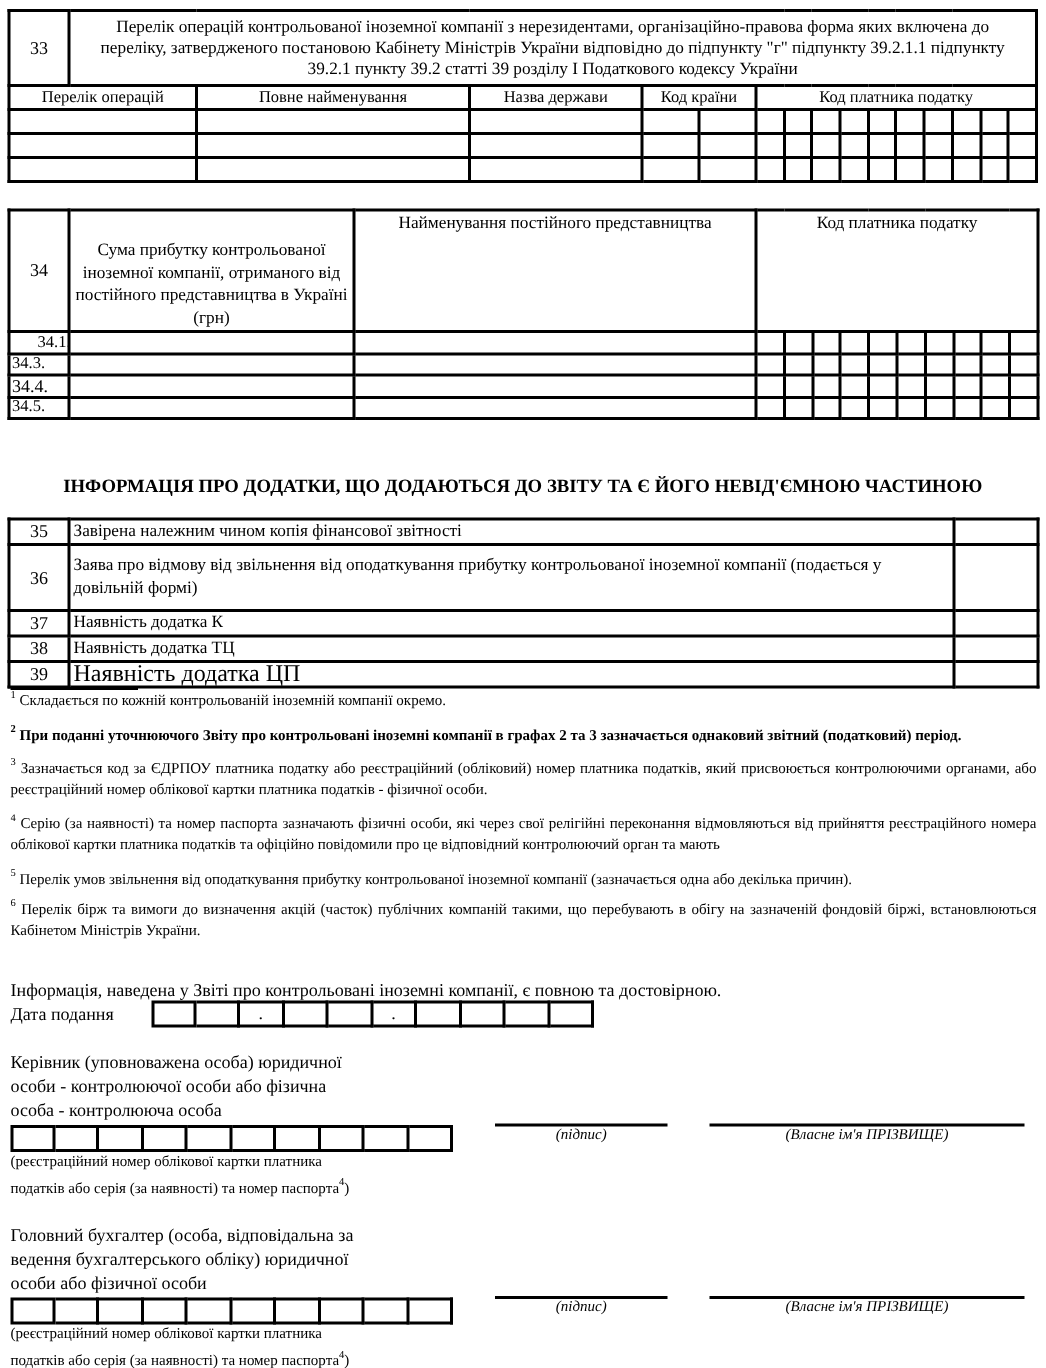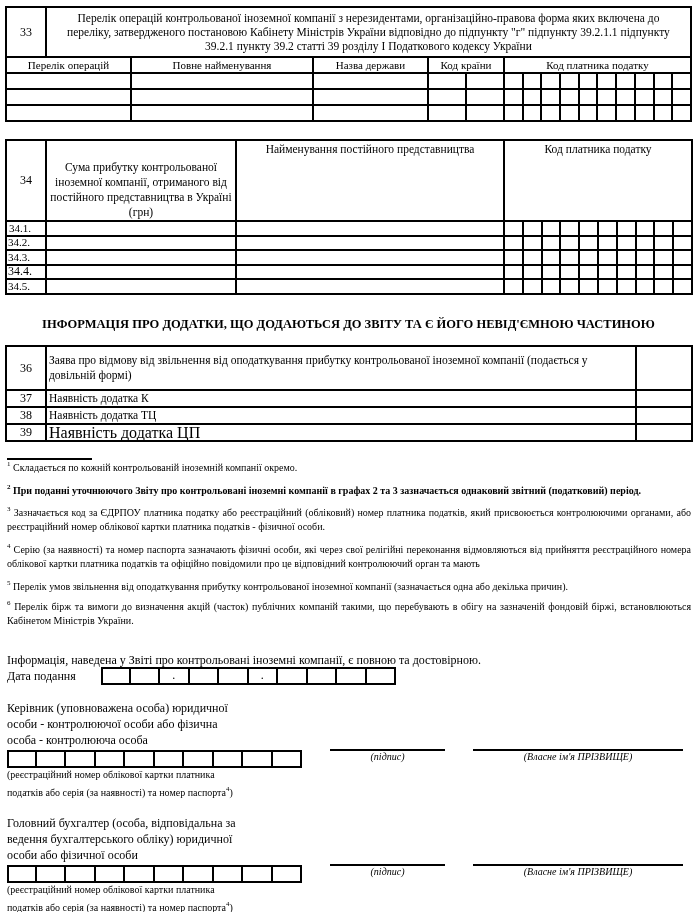--- a/index.html
+++ b/index.html
@@ -132,36 +132,21 @@
   <tbody>
       <tr style="height:80px">
     <td class="center" style="font-size:12px">34</td>
     <td class="center" style="vertical-align:top; padding-top:19px; line-height:15px; font-size:11.5px;">Сума прибутку контрольованої іноземної компанії, отриманого від постійного представництва в Україні (грн)</td>
     <td class="center topalign" style="padding-top:2px; font-size:11.5px;">Найменування постійного представництва</td>
     <td colspan="10" class="center topalign" style="padding-top:2px; font-size:11.5px;">Код платника податку</td>
   </tr>
   </tbody>
     <tbody id="s34-body">
       <tr style="height: 14.5px;">
-        <td style="font-size: 11px; line-height: 11px; padding: 0px 2px;">34.1.</td>
-        <td></td>
-        <td></td>
-        <td></td>
-        <td></td>
-        <td></td>
-        <td></td>
-        <td></td>
-        <td></td>
-        <td></td>
-        <td></td>
-        <td></td>
-        <td></td>
-      </tr>
-      <tr style="height: 14.5px;">
-        <td style="font-size: 11px; line-height: 11px; padding: 0px 1px;">34.2.</td>
+        <td style="font-size: 11px; line-height: 11px; padding: 0px 18px;">34.1.</td>
         <td></td>
         <td></td>
         <td></td>
         <td></td>
         <td></td>
         <td></td>
         <td></td>
         <td></td>
         <td></td>
         <td></td>
@@ -217,20 +202,25 @@
 </table>
 
 <div class="abs title-sec" style="top:317px;">ІНФОРМАЦІЯ ПРО ДОДАТКИ, ЩО ДОДАЮТЬСЯ ДО ЗВІТУ ТА Є ЙОГО НЕВІД'ЄМНОЮ ЧАСТИНОЮ</div>
 <table style="left:5px; top:345px; width:686px;">
   <colgroup>
       <col style="width:40px">
       <col style="width:590px">
       <col style="width:56px">
     </colgroup>
   <tbody id="att-body">
+      <tr style="height: 15px;">
+        <td class="center" style="font-size: 12px;">35</td>
+        <td style="font-size: 11.5px; line-height: 15px;">Завірена належним чином копія фінансової звітності</td>
+        <td></td>
+      </tr>
       <tr style="height: 44px;">
         <td class="center" style="font-size: 12px;">36</td>
         <td style="font-size: 11.5px; line-height: 15px;">Заява про відмову від звільнення від оподаткування прибутку контрольованої іноземної компанії (подається у довільній формі)</td>
         <td></td>
       </tr>
       <tr style="height: 15px;">
         <td class="center" style="font-size: 12px;">37</td>
         <td style="font-size: 11.5px; line-height: 15px;">Наявність додатка К</td>
         <td></td>
       </tr>

